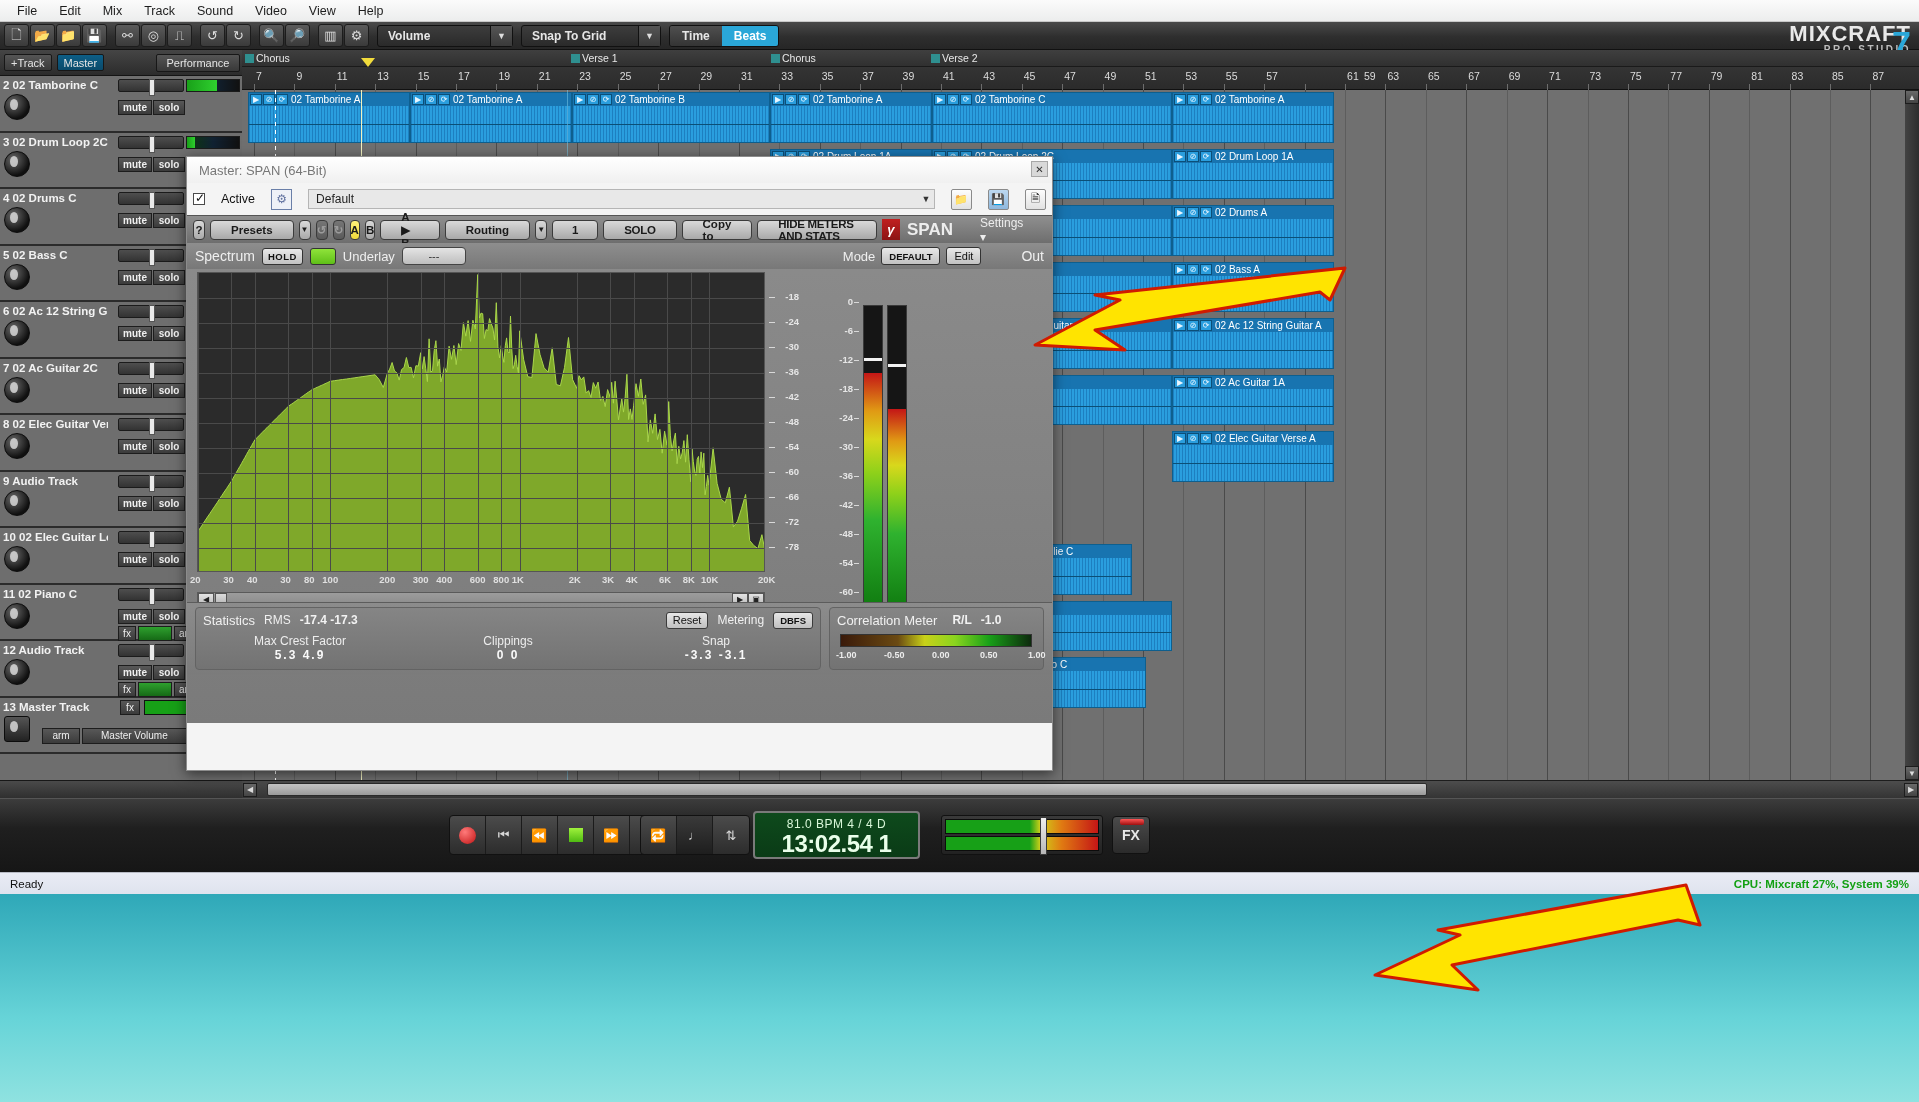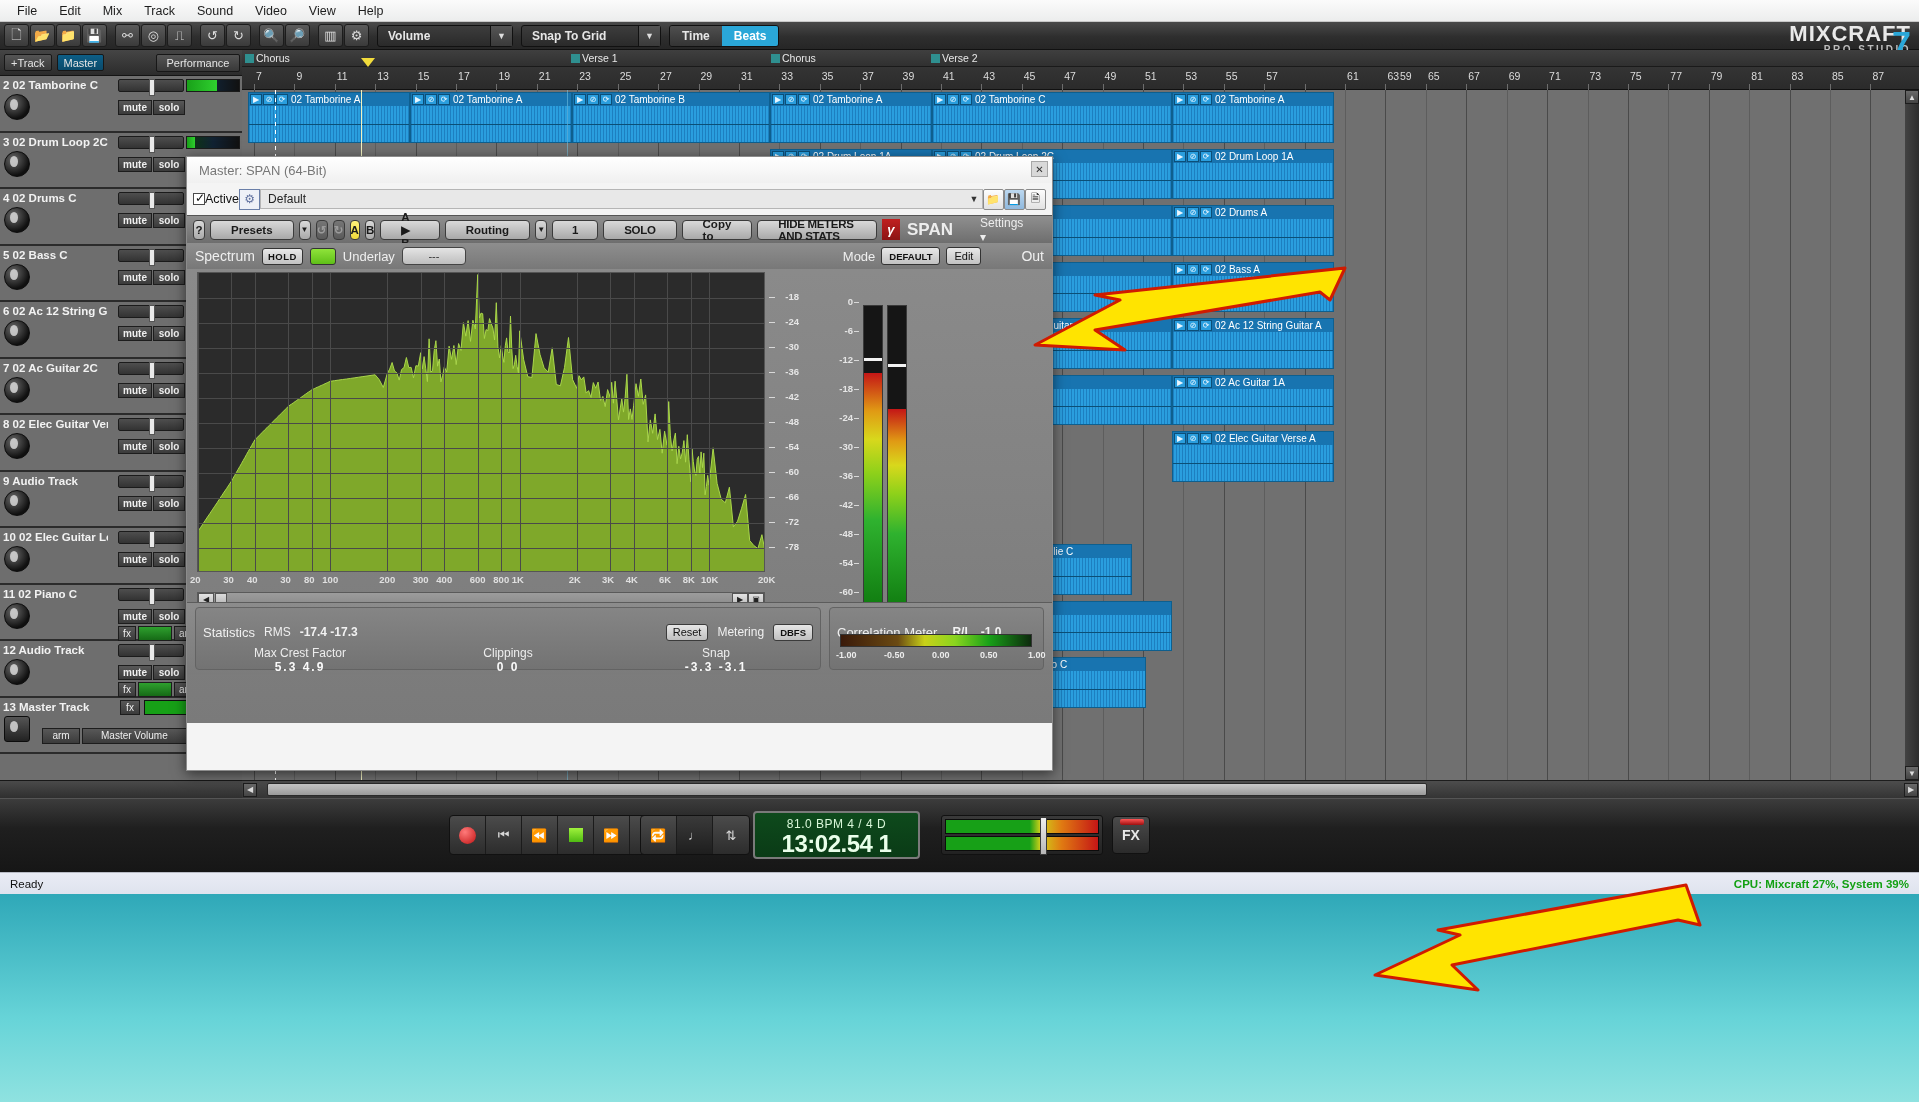--- a/index.html
+++ b/index.html
@@ -118,21 +118,21 @@
 
   
   .plugwin{ position:absolute; left:186px; top:156px; width:867px; height:615px;
     background:#f4f4f4; border:1px solid #8c8c8c; box-shadow:0 3px 12px rgba(0,0,0,.55);}
   .pw-title{ height:26px; background:linear-gradient(#ffffff,#f0f0f0);
     display:flex; align-items:center; padding-left:12px; font-size:13px; color:#777;}
   .pw-close{ position:absolute; right:4px; top:4px; width:17px; height:16px;
     background:#d9d9d9; border:1px solid #a7a7a7; font-size:10px; color:#333;
     display:flex; align-items:center; justify-content:center; }
   .pw-row1{ height:32px; background:#f4f4f4; display:flex; align-items:center;
-    padding:0 6px; gap:0;}
+    padding:0 6px; gap:16px;}
   .chk{ width:12px; height:12px; border:1px solid #4a4a4a; background:#fff; position:relative;}
   .chk:after{ content:'\2713'; position:absolute; left:1px; top:-3px; font-size:12px; color:#111;}
   .pw-row1 .lab{ font-size:12.5px; color:#111;}
   .gearbtn{ width:21px; height:21px; border:1px solid #6a7fa8; background:#eef1f7;
     display:flex; align-items:center; justify-content:center; font-size:12px; color:#6273a0;}
   .presetfield{ flex:1; height:20px; background:#e8e8e8; border:1px solid #b5b5b5;
     display:flex; align-items:center; padding-left:7px; font-size:12px; color:#222;}
   .presetfield .dd{ margin-left:auto; width:16px; text-align:center; font-size:9px; color:#333;}
   .iconbtn{ width:21px; height:21px; border:1px solid #8a8a8a; border-radius:2px;
     background:linear-gradient(#fdfdfd,#e2e2e2); display:flex; align-items:center;
@@ -200,21 +200,21 @@
   .mscale span{ position:absolute; right:6px; font-size:9.5px; color:#e6e6e6; font-weight:bold;}
   .mtick{ position:absolute; right:0; width:5px; height:1px; background:#d9d9d9;}
   .mbar{ position:absolute; width:20px; bottom:14px; background:#151515; border:1px solid #3a3a3a;}
   .mLetters{ position:absolute; bottom:0; font-size:9.5px; color:#e6e6e6; font-weight:bold;}
 
   
   .stats{ position:relative; height:72px; background:linear-gradient(#8c8c8c,#7b7b7b);
     border-top:1px solid #5c5c5c; padding:4px 8px; display:flex; gap:8px;}
   .statbox{ position:relative; flex:1; border:1px solid #636363; border-radius:4px;
     background:linear-gradient(#858585,#737373);}
-  .statrow1{ height:24px; display:flex; align-items:center; gap:9px; padding:0 7px;margin-top:12px;}
+  .statrow1{ height:24px; display:flex; align-items:center; gap:9px; padding:0 7px;}
   .statttl{ font-size:13px; color:#f0f0f0;}
   .mono{ font-family:"Liberation Sans Narrow","Liberation Sans",sans-serif;
     font-size:12px; font-weight:bold; color:#f2f2f2;}
   .resetbtn{ height:17px; padding:0 6px; border:1px solid #3b3b3b; border-radius:3px;
     background:linear-gradient(#e6e6e6,#c0c0c0); font-size:11px; color:#111;
     display:flex; align-items:center;}
   .dbfs{ height:17px; padding:0 6px; border:1px solid #3b3b3b; border-radius:3px;
     background:linear-gradient(#e6e6e6,#c0c0c0); font-size:9.5px; font-weight:bold; color:#111;
     display:flex; align-items:center;}
   .statrow2{ display:flex; padding-top:2px;}
@@ -538,21 +538,21 @@
         <div class="beatnum" style="left: 862.602px;">49</div>
         <div class="beattick" style="left: 901.012px;"></div>
         <div class="beatnum" style="left: 903.012px;">51</div>
         <div class="beattick" style="left: 941.422px;"></div>
         <div class="beatnum" style="left: 943.422px;">53</div>
         <div class="beattick" style="left: 981.831px;"></div>
         <div class="beatnum" style="left: 983.831px;">55</div>
         <div class="beattick" style="left: 1022.24px;"></div>
         <div class="beatnum" style="left: 1024.24px;">57</div>
         <div class="beattick" style="left: 1062.65px;"></div>
-        <div class="beatnum" style="left: 1110px; padding-left: 48px;">59</div>
+        <div class="beatnum" style="left: 1074px; padding-left: 48px;">59</div>
         <div class="beattick" style="left: 1103.06px;"></div>
         <div class="beatnum" style="left: 1105.06px;">61</div>
         <div class="beattick" style="left: 1143.47px;"></div>
         <div class="beatnum" style="left: 1145.47px;">63</div>
         <div class="beattick" style="left: 1183.88px;"></div>
         <div class="beatnum" style="left: 1185.88px;">65</div>
         <div class="beattick" style="left: 1224.29px;"></div>
         <div class="beatnum" style="left: 1226.29px;">67</div>
         <div class="beattick" style="left: 1264.7px;"></div>
         <div class="beatnum" style="left: 1266.7px;">69</div>

